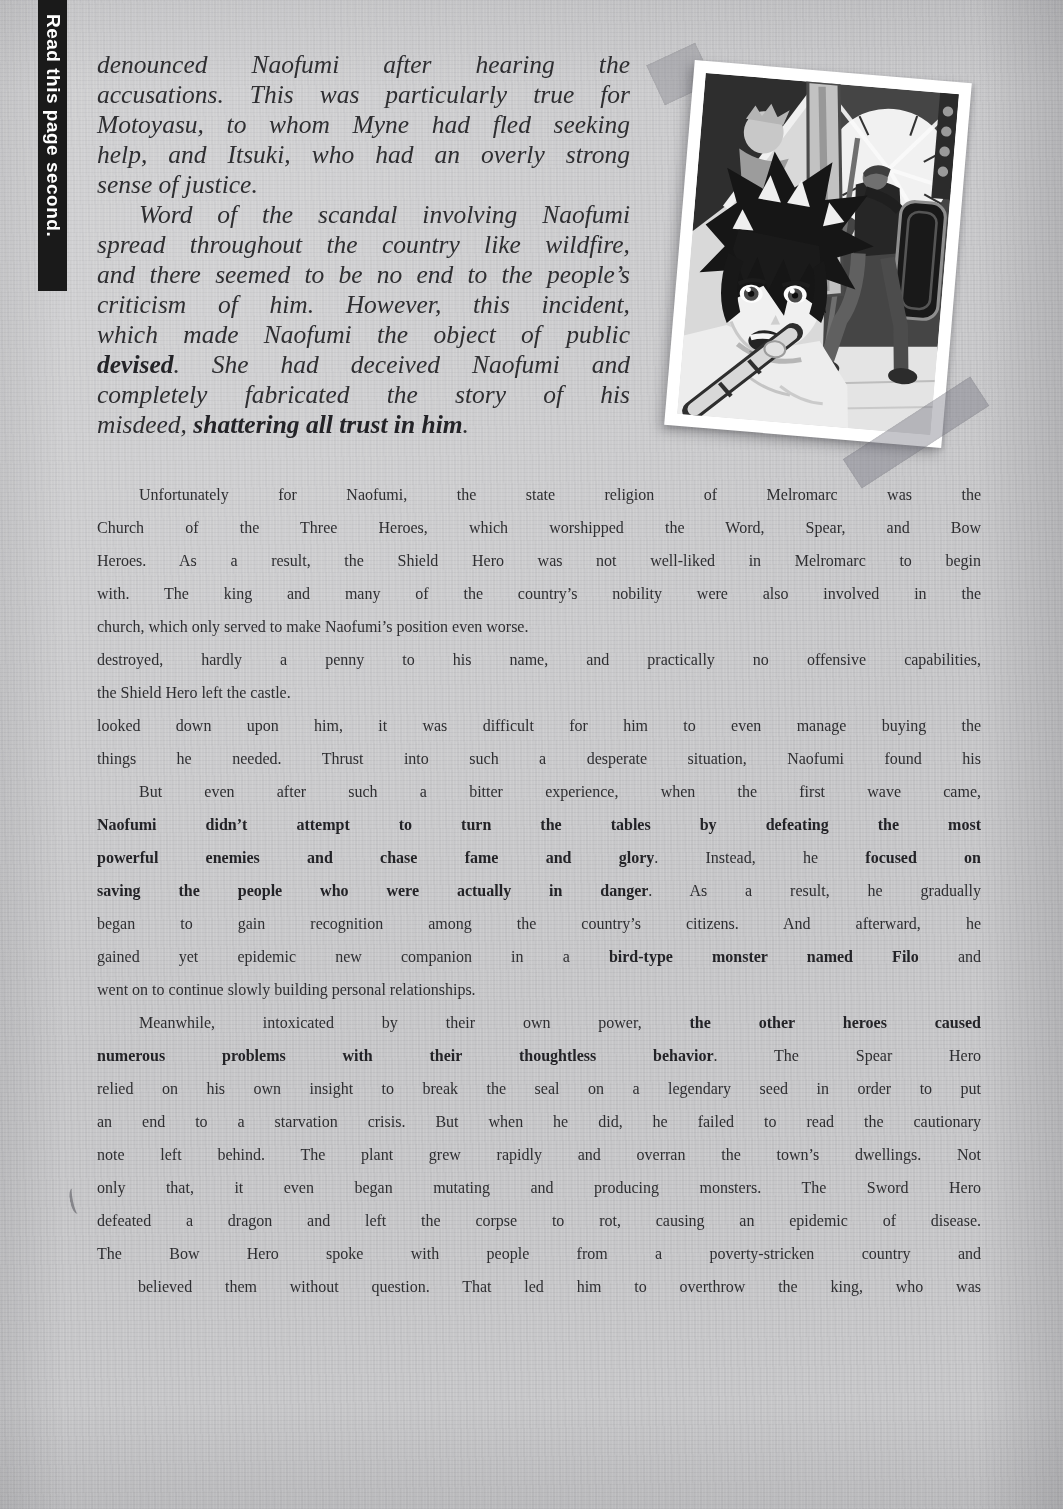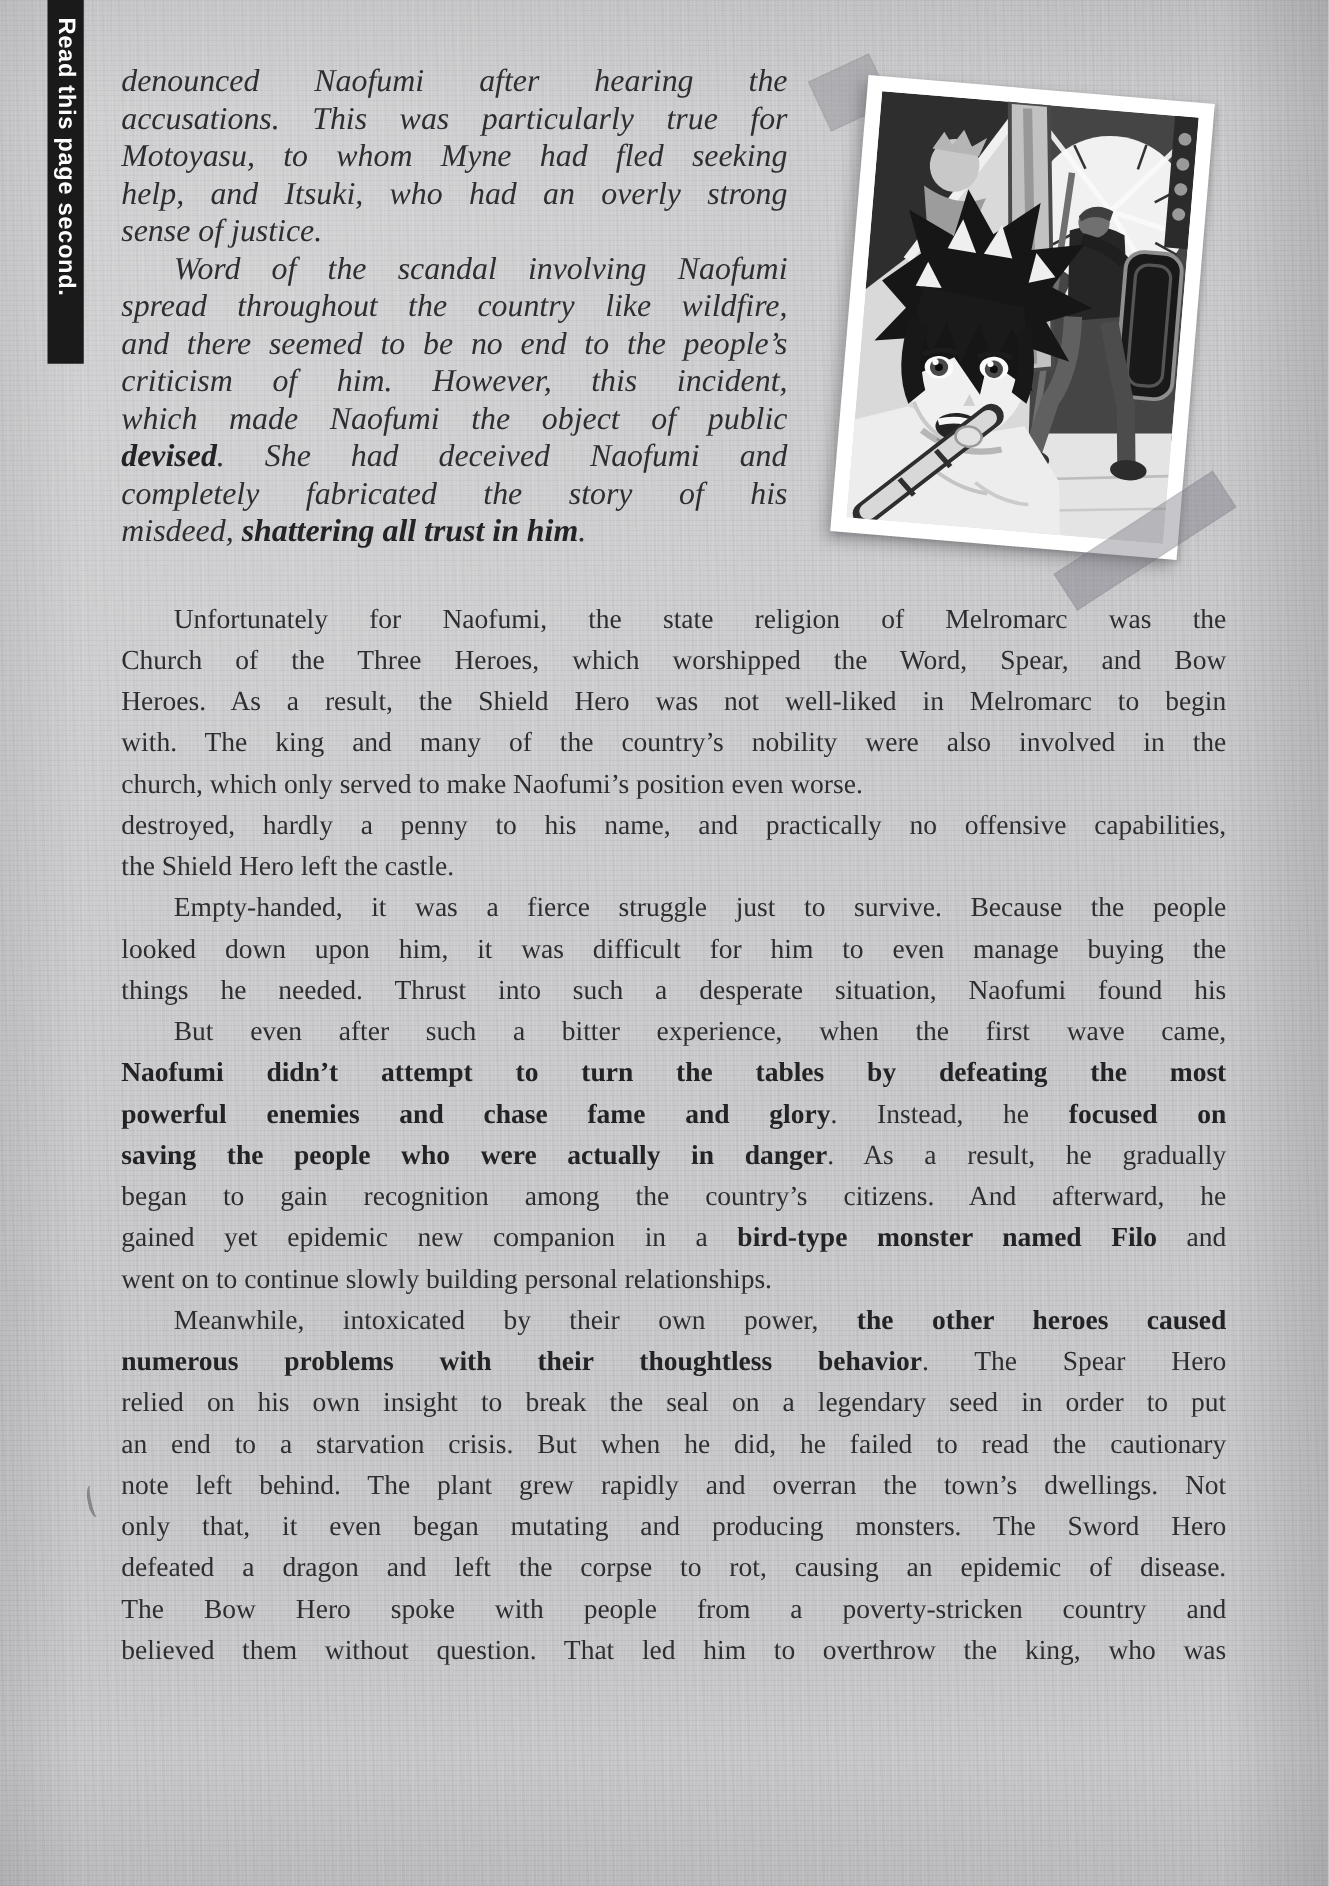--- a/index.html
+++ b/index.html
@@ -22,24 +22,24 @@
   }
   .side-tab span {
     writing-mode:vertical-rl; text-orientation:mixed;
     font-family:"Liberation Sans", sans-serif; font-weight:bold;
     color:#ffffff; font-size:19px; letter-spacing:0.5px; padding-top:14px;
   }
   .content { position:absolute; left:97px; top:50px; width:884px; z-index:1; }
   .block1 { width:533px; }
   .block1 .line { line-height:30px; font-size:25.5px;font-style:italic; }
   .block2 { width:884px; margin-top:38px; }
-  .block2 .line { line-height:33px; font-size:22px; }
+  .block2 .line { line-height:33px; font-size:16px; }
   .line { text-align:justify; text-align-last:justify; }
   .line.last { text-align-last:left; }
-  .para.jlast .line.last { text-align-last:justify; }
+  .para.jlast .line.last { text-align-last:justify;margin-left:41px; }
   .para.indent .line.first { padding-left:42px; }
   .b { font-weight:700; color:#232327; }
   .photo-wrap {
     position:absolute; left:679px; top:71px; width:278px; height:366px;
     background:#ffffff; padding:12px; transform:rotate(4.8deg);
     box-shadow:-4px 6px 12px rgba(50,50,55,0.35), 2px 2px 4px rgba(50,50,55,0.18);
     z-index:2;
   }
   .photo-wrap svg { width:100%; height:100%; display:block; }
   .tape {
@@ -180,21 +180,20 @@
           <div class="line"><span>Church of the Three Heroes, which worshipped the Word, Spear, and Bow</span></div>
           <div class="line"><span>Heroes. As a result, the Shield Hero was not well-liked in Melromarc to begin</span></div>
           <div class="line"><span>with. The king and many of the country’s nobility were also involved in the</span></div>
           <div class="line last"><span>church, which only served to make Naofumi’s position even worse.</span></div>
         </div>
         <div class="para indent">
           <div class="line"><span>destroyed, hardly a penny to his name, and practically no offensive capabilities,</span></div>
           <div class="line last"><span>the Shield Hero left the castle.</span></div>
         </div>
         <div class="para indent">
-          <div class="line first"><span>Empty-handed, it was a fierce struggle just to survive. Because the people</span></div>
           <div class="line"><span>looked down upon him, it was difficult for him to even manage buying the</span></div>
           <div class="line"><span>things he needed. Thrust into such a desperate situation, Naofumi found his</span></div>
         </div>
         <div class="para indent">
           <div class="line first"><span>But even after such a bitter experience, when the first wave came,</span></div>
           <div class="line"><span class="b">Naofumi didn’t attempt to turn the tables by defeating the most</span></div>
           <div class="line"><span class="b">powerful enemies and chase fame and glory</span><span>. Instead, he </span><span class="b">focused on</span></div>
           <div class="line"><span class="b">saving the people who were actually in danger</span><span>. As a result, he gradually</span></div>
           <div class="line"><span>began to gain recognition among the country’s citizens. And afterward, he</span></div>
           <div class="line"><span>gained yet epidemic new companion in a </span><span class="b">bird-type monster named Filo</span><span> and</span></div>

